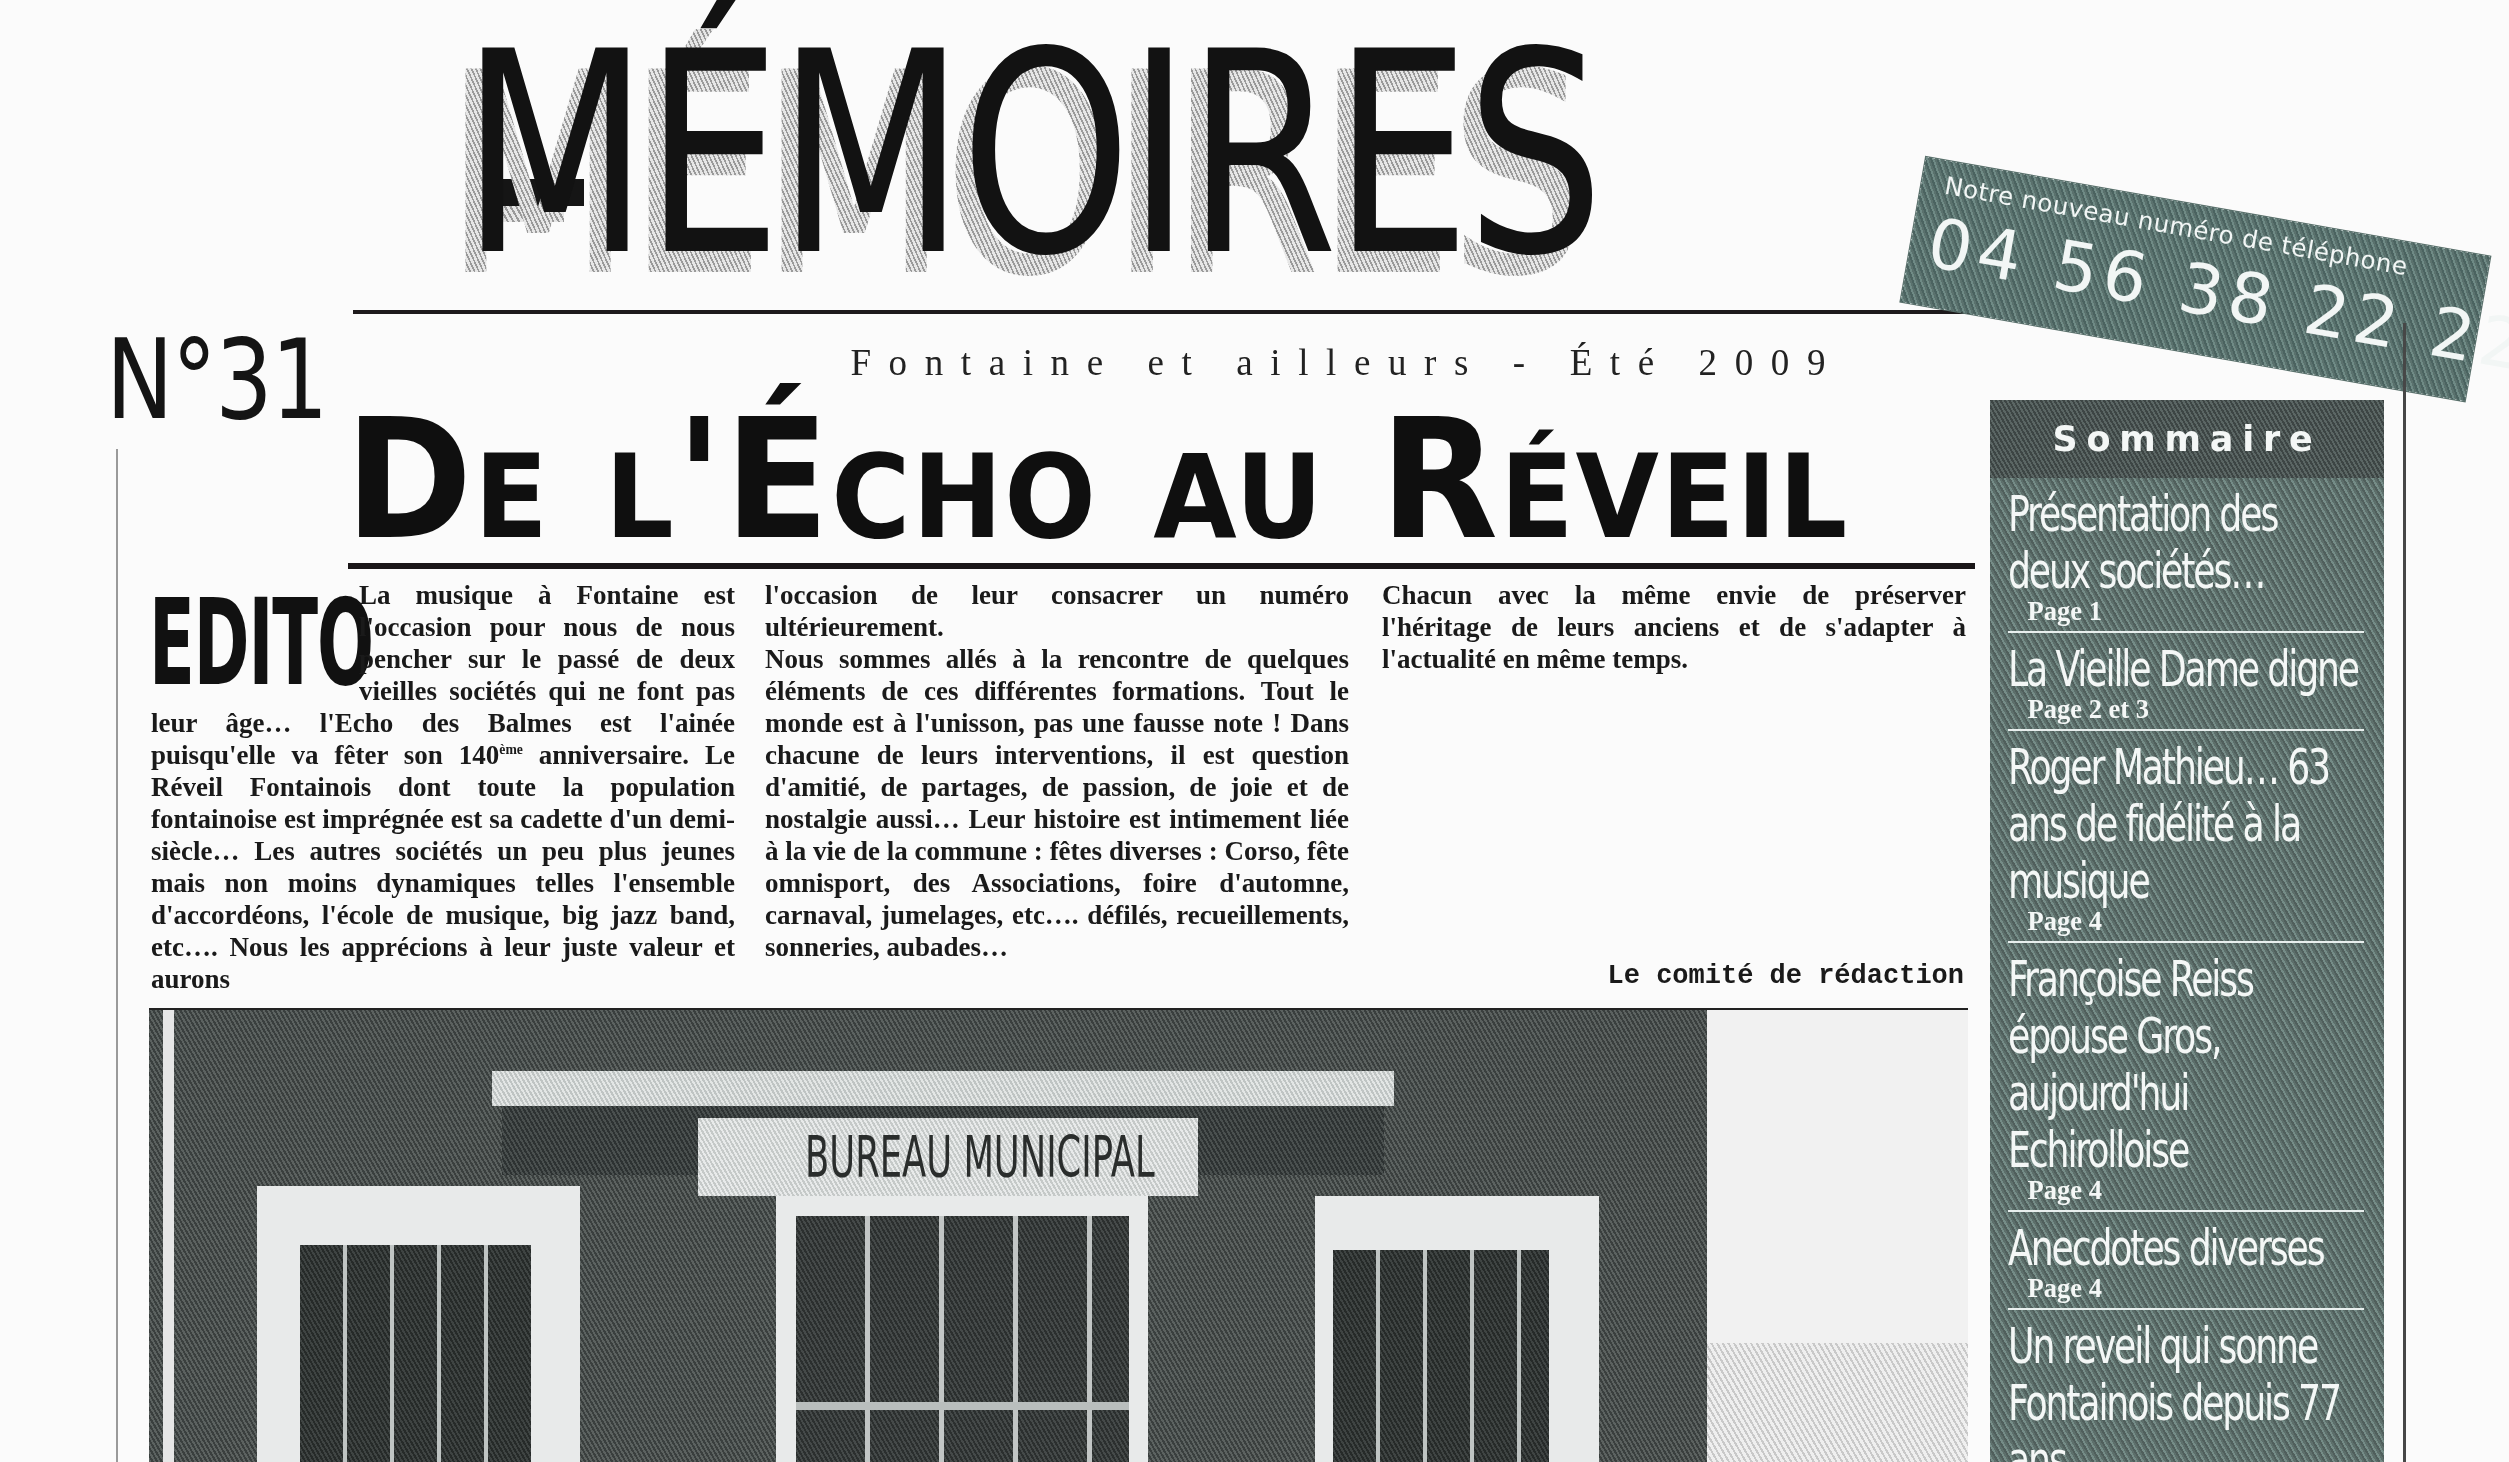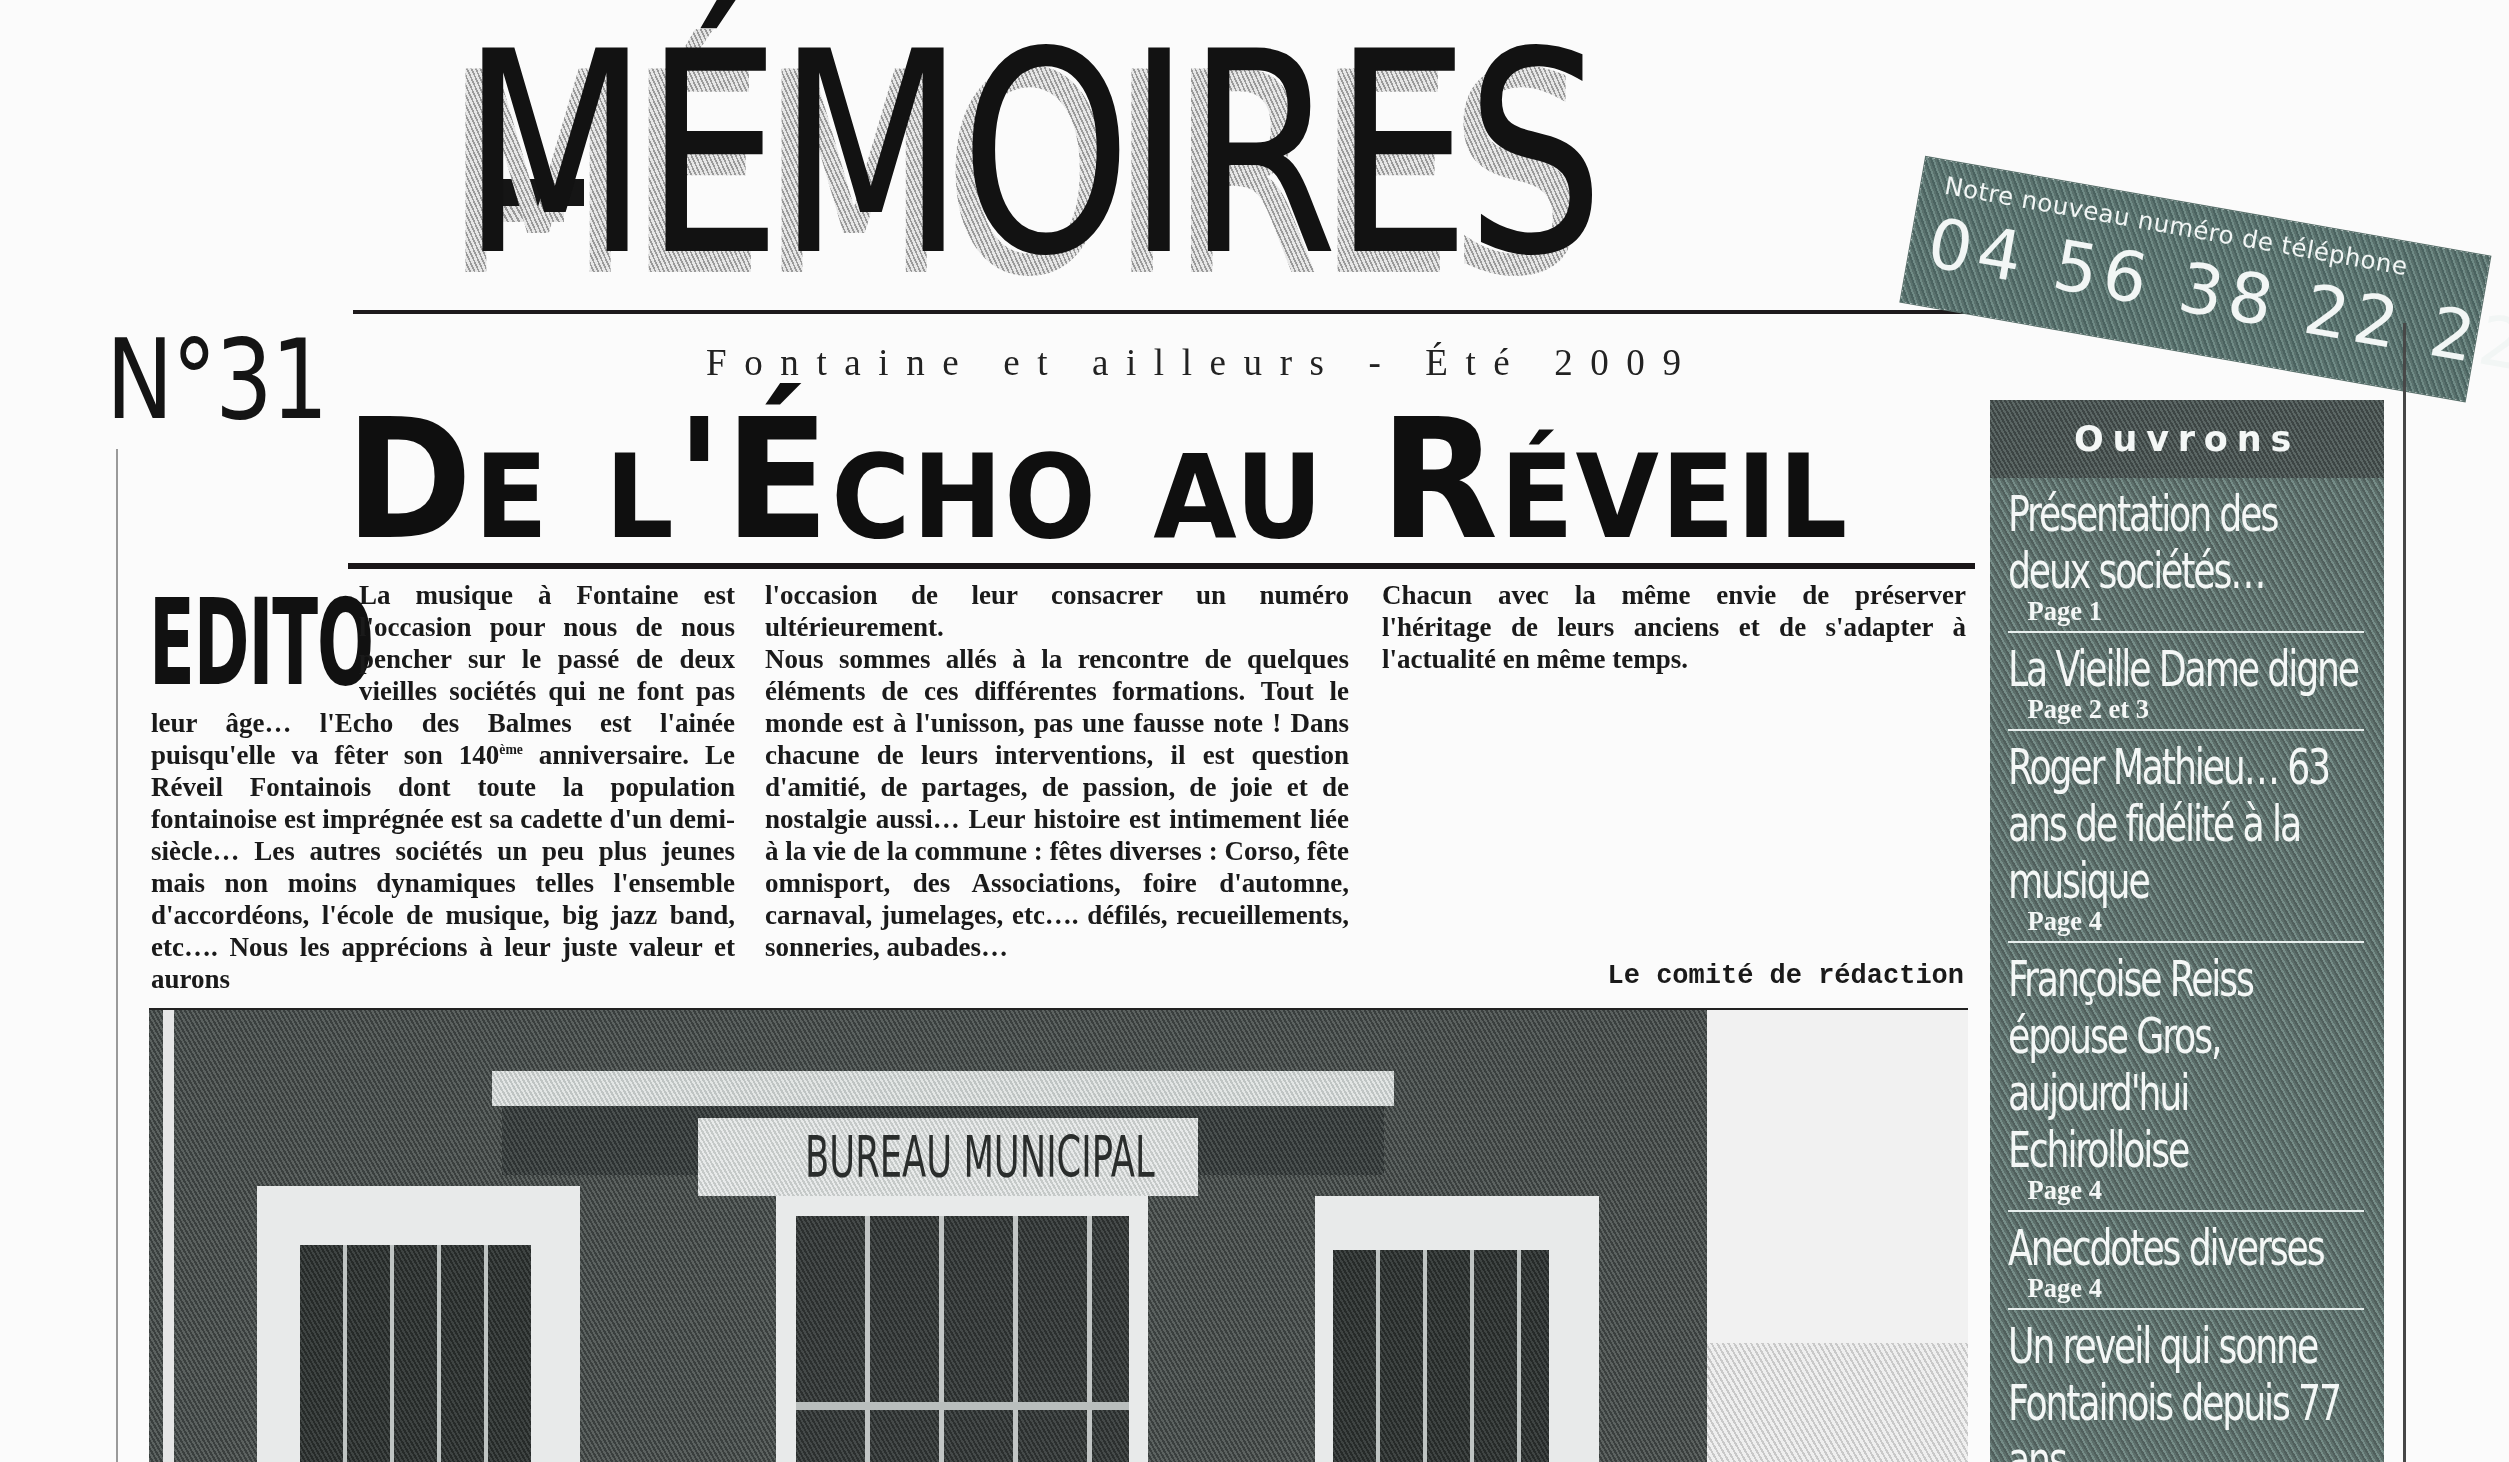--- a/index.html
+++ b/index.html
@@ -49,21 +49,21 @@
   .issue-no {
     left:106px; top:321px; font-family:"DejaVu Sans", sans-serif;
     font-size:110px; line-height:118px; color:#141414; letter-spacing:-2px;
     transform:scaleX(0.82); transform-origin:left top; white-space:nowrap;
   }
 
   .vline-left { left:116px; top:449px; width:2px; height:1013px; background:#9a9a9a; }
   .vline-right { left:2403px; top:323px; width:2.9px; height:1139px; background:#474747; }
 
   .subtitle {
-    left:706px; top:341px; width:1137px; text-align:left;
+    left:706px; top:341px; width:1137px; text-align:right;
     font-family:"Liberation Serif", serif; font-size:37px; letter-spacing:17.6px;
     color:#222; white-space:nowrap;
   }
 
   .headline {
     left:345px; top:402px; width:1627px; height:157px;
     font-family:"DejaVu Sans", sans-serif; font-weight:700;
     font-size:165px; line-height:157px; color:#0f0f0f; white-space:nowrap;
     font-variant:small-caps; letter-spacing:2px;
     transform:scaleX(0.93); transform-origin:left top;
@@ -200,21 +200,21 @@
   <div class="win" style="left:151px;top:235px;width:231px;height:225px;"></div>
 
   <div class="win-frame" style="left:627px;top:186px;width:372px;height:274px;"></div>
   <div class="door" style="left:647px;top:206px;width:333px;height:255px;"></div>
 
   <div class="win-frame" style="left:1166px;top:186px;width:284px;height:274px;"></div>
   <div class="win" style="left:1184px;top:240px;width:216px;height:221px;"></div>
 </div>
 
 <div class="abs sommaire">
-  <div class="head">Ouvrons</div>
+  <div class="head">Sommaire</div>
   <div class="item">
     <div class="item-title">Présentation des deux sociétés…</div>
     <div class="item-page">Page 1</div>
   </div>
   <div class="item">
     <div class="item-title">La Vieille Dame digne</div>
     <div class="item-page">Page 2 et 3</div>
   </div>
   <div class="item">
     <div class="item-title">Roger Mathieu… 63 ans de fidélité à la musique</div>

